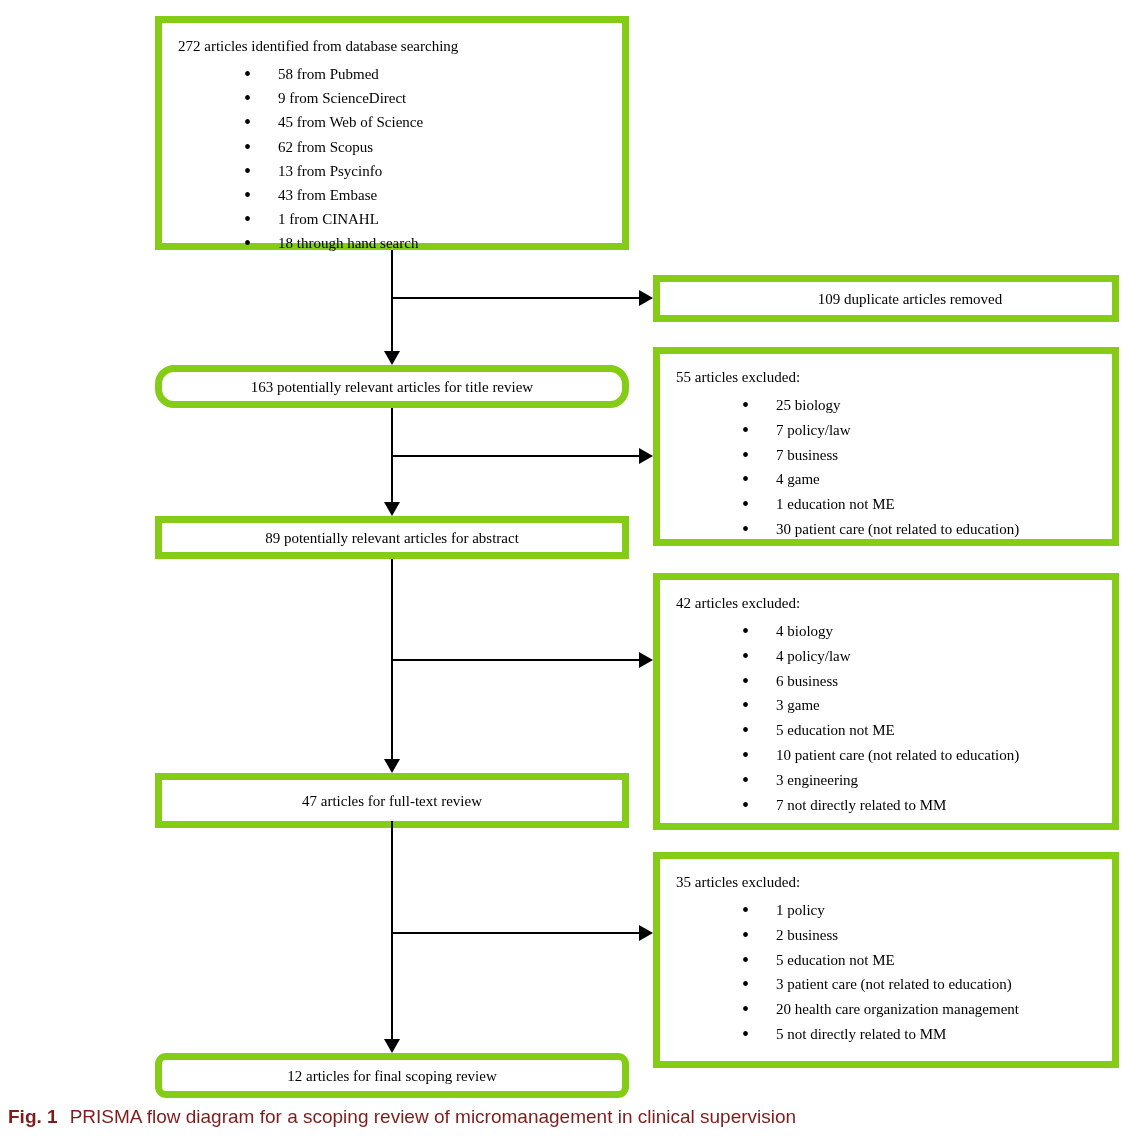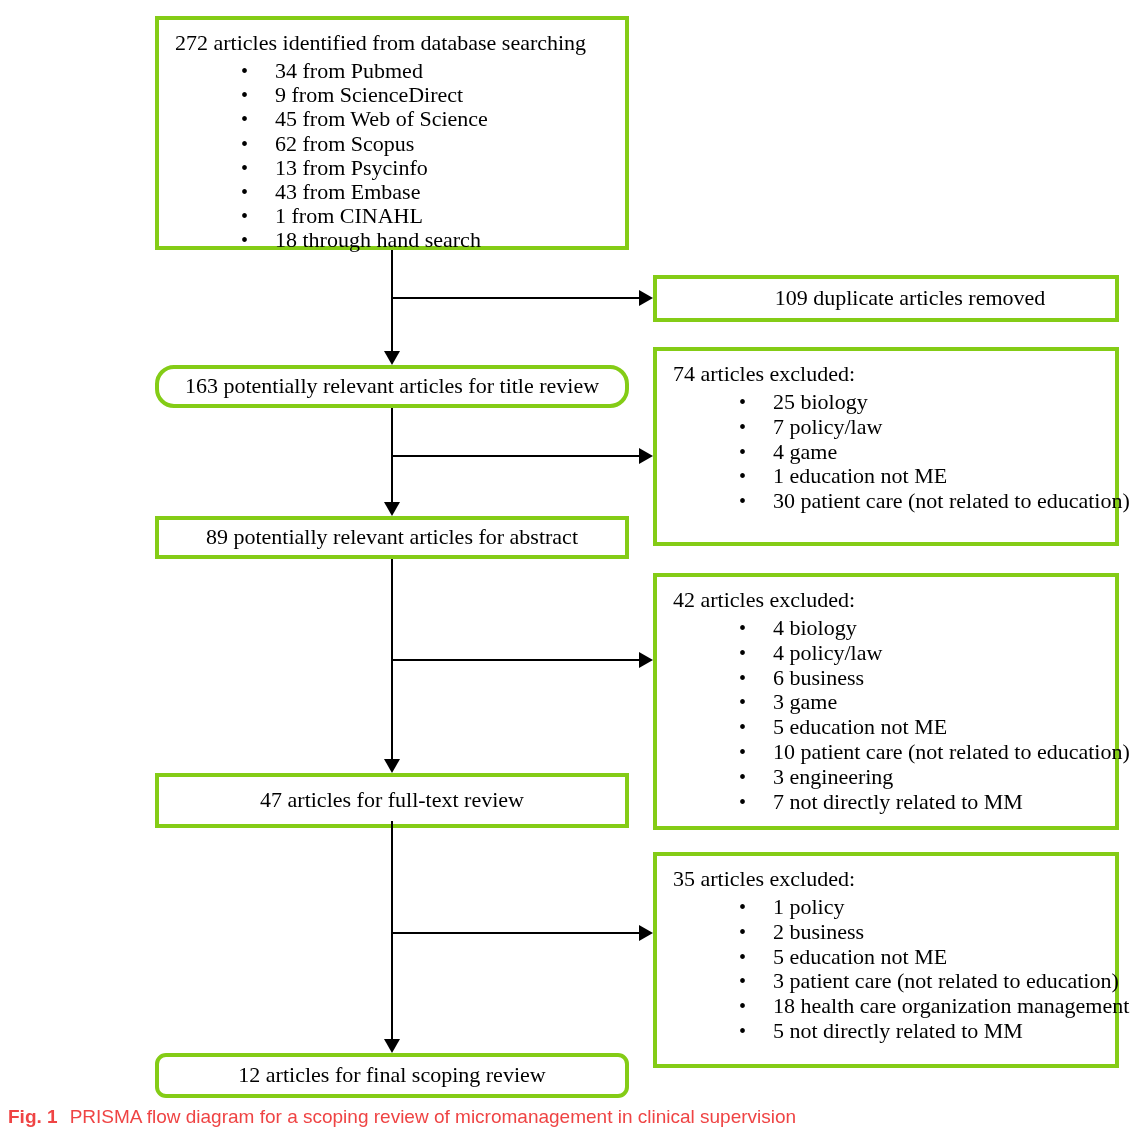--- a/index.html
+++ b/index.html
@@ -6,24 +6,24 @@
   .page {
     position:relative;
     width:1135px; height:1148px;
     background:#ffffff;
     color:#000;
     font-family:"Liberation Serif", serif;
     overflow:hidden;
   }
   .box {
     position:absolute;
-    border:4px solid #84cc16;
+    border:7px solid #84cc16;
     background:#fff;
     box-sizing:border-box;
-    font-size:22px;
+    font-size:15px;
   }
   .lcol { left:155px; width:474px; }
   .rcol { left:653px; width:466px; }
   .center-box {
     display:flex; align-items:center; justify-content:center;
     text-align:center;
     line-height:1.2;
   }
   .list-box { padding:10px 6px 0 16px; }
   .box-title { line-height:26px; }
@@ -53,57 +53,58 @@
     position:absolute; width:0; height:0; left:639px;
     border-top:8px solid transparent;
     border-bottom:8px solid transparent;
     border-left:14px solid #000;
   }
   .caption {
     position:absolute;
     left:8px; top:1106px;
     font-family:"Liberation Sans", sans-serif;
     font-size:19px;
-    color:#ef4444;
+    color:#7f1d1d;
     white-space:nowrap;
   }
   .caption .fig-label { font-weight:bold; margin-right:12px; }
 </style>
 </head>
 <body>
 
 <div class="page">
 
   <div class="box lcol list-box" style="top:16px; height:234px;">
     <div class="box-title">272 articles identified from database searching</div>
     <ul class="bullets">
-      <li>34 from Pubmed</li>
+      <li>58 from Pubmed</li>
       <li>9 from ScienceDirect</li>
       <li>45 from Web of Science</li>
       <li>62 from Scopus</li>
       <li>13 from Psycinfo</li>
       <li>43 from Embase</li>
       <li>1 from CINAHL</li>
       <li>18 through hand search</li>
     </ul>
   </div>
 
   <div class="box rcol center-box" style="top:275px; height:47px;padding-left:48px;">
     <span>109 duplicate articles removed</span>
   </div>
 
   <div class="box lcol center-box" style="top:365px; height:43px;border-radius:19px;">
     <span>163 potentially relevant articles for title review</span>
   </div>
 
   <div class="box rcol list-box" style="top:347px; height:199px;">
-    <div class="box-title">74 articles excluded:</div>
+    <div class="box-title">55 articles excluded:</div>
     <ul class="bullets">
       <li>25 biology</li>
       <li>7 policy/law</li>
+      <li>7 business</li>
       <li>4 game</li>
       <li>1 education not ME</li>
       <li>30 patient care (not related to education)</li>
     </ul>
   </div>
 
   <div class="box lcol center-box" style="top:516px; height:43px;">
     <span>89 potentially relevant articles for abstract</span>
   </div>
 
@@ -125,21 +126,21 @@
     <span>47 articles for full-text review</span>
   </div>
 
   <div class="box rcol list-box" style="top:852px; height:216px;">
     <div class="box-title">35 articles excluded:</div>
     <ul class="bullets">
       <li>1 policy</li>
       <li>2 business</li>
       <li>5 education not ME</li>
       <li>3 patient care (not related to education)</li>
-      <li>18 health care organization management</li>
+      <li>20 health care organization management</li>
       <li>5 not directly related to MM</li>
     </ul>
   </div>
 
   <div class="box lcol center-box" style="top:1053px; height:45px;border-radius:11px;">
     <span>12 articles for final scoping review</span>
   </div>
 
   <div class="vline" style="top:250px; height:101px;"></div>
   <div class="arrow-down" style="top:351px;"></div>

